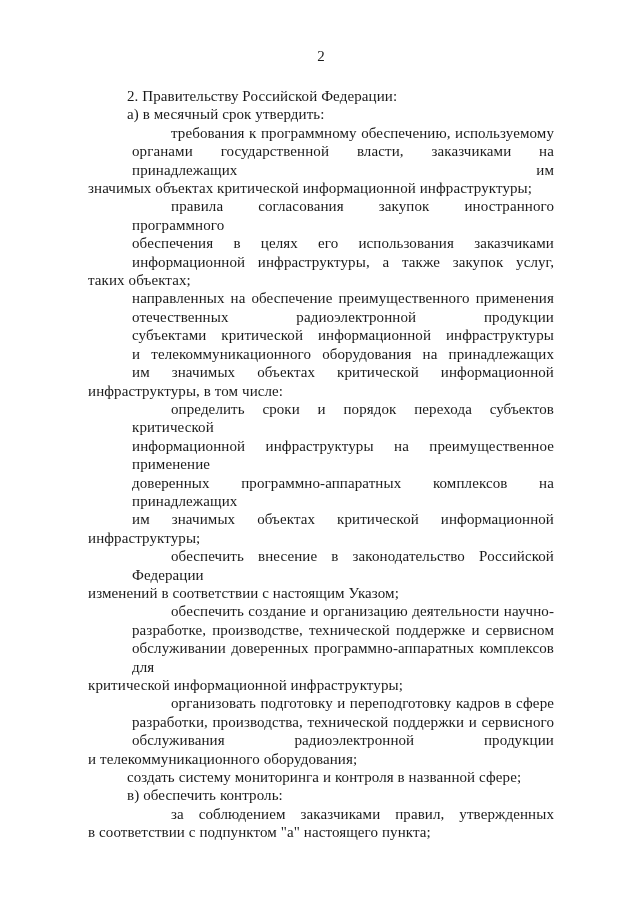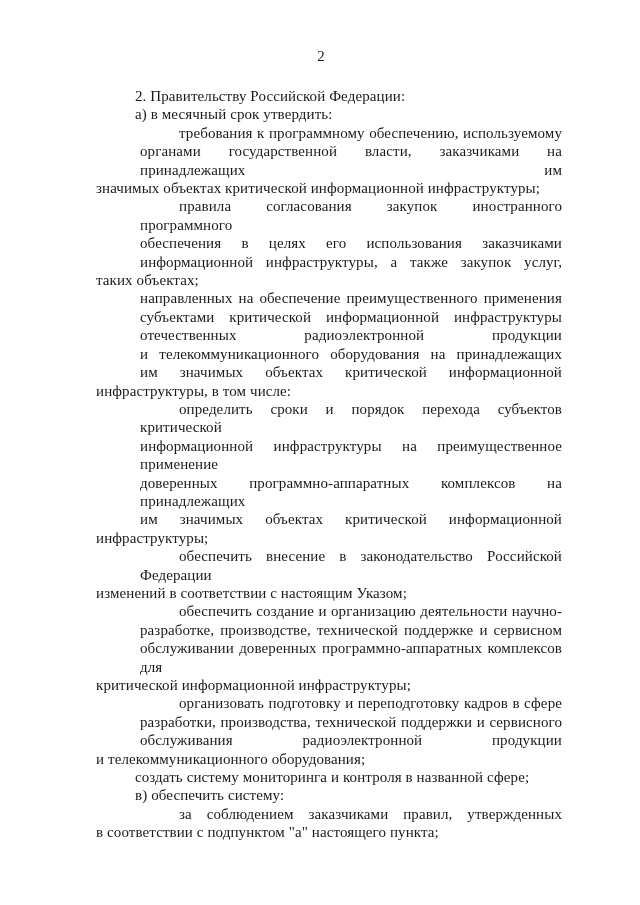--- a/index.html
+++ b/index.html
@@ -21,21 +21,21 @@
     top: 48px;
     left: 88px;
     width: 466px;
     text-align: center;
     font-size: 15px;
     line-height: 17px;
   }
   .content {
     position: absolute;
     top: 87px;
-    left: 96px;
+    left: 88px;
     width: 466px;
   }
   .paragraph {
     margin: 0;
     padding: 0;
   }
   .line {
     font-size: 15px;
     line-height: 18.4px;
     text-align: left;
@@ -68,22 +68,22 @@
         <div class="line">значимых объектах критической информационной инфраструктуры;</div>
       </div>
       <div class="paragraph">
         <div class="line just first">правила согласования закупок иностранного программного</div>
         <div class="line just">обеспечения в целях его использования заказчиками</div>
         <div class="line just">информационной инфраструктуры, а также закупок услуг,</div>
         <div class="line">таких объектах;</div>
       </div>
       <div class="paragraph">
         <div class="line just">направленных на обеспечение преимущественного применения</div>
+        <div class="line just">отечественных радиоэлектронной продукции</div>
         <div class="line just">субъектами критической информационной инфраструктуры</div>
-        <div class="line just">отечественных радиоэлектронной продукции</div>
         <div class="line just">и телекоммуникационного оборудования на принадлежащих</div>
         <div class="line just">им значимых объектах критической информационной</div>
         <div class="line">инфраструктуры, в том числе:</div>
       </div>
       <div class="paragraph">
         <div class="line just first">определить сроки и порядок перехода субъектов критической</div>
         <div class="line just">информационной инфраструктуры на преимущественное применение</div>
         <div class="line just">доверенных программно-аппаратных комплексов на принадлежащих</div>
         <div class="line just">им значимых объектах критической информационной</div>
         <div class="line">инфраструктуры;</div>
@@ -101,20 +101,20 @@
       <div class="paragraph">
         <div class="line just first">организовать подготовку и переподготовку кадров в сфере</div>
         <div class="line just">разработки, производства, технической поддержки и сервисного</div>
         <div class="line just">обслуживания радиоэлектронной продукции</div>
         <div class="line">и телекоммуникационного оборудования;</div>
       </div>
       <div class="paragraph">
         <div class="line first">создать систему мониторинга и контроля в названной сфере;</div>
       </div>
       <div class="paragraph">
-        <div class="line first">в) обеспечить систему:</div>
+        <div class="line first">в) обеспечить контроль:</div>
       </div>
       <div class="paragraph">
         <div class="line just first">за соблюдением заказчиками правил, утвержденных</div>
         <div class="line">в соответствии с подпунктом "а" настоящего пункта;</div>
       </div>
     </div>
 </div>
 
 </body></html>

